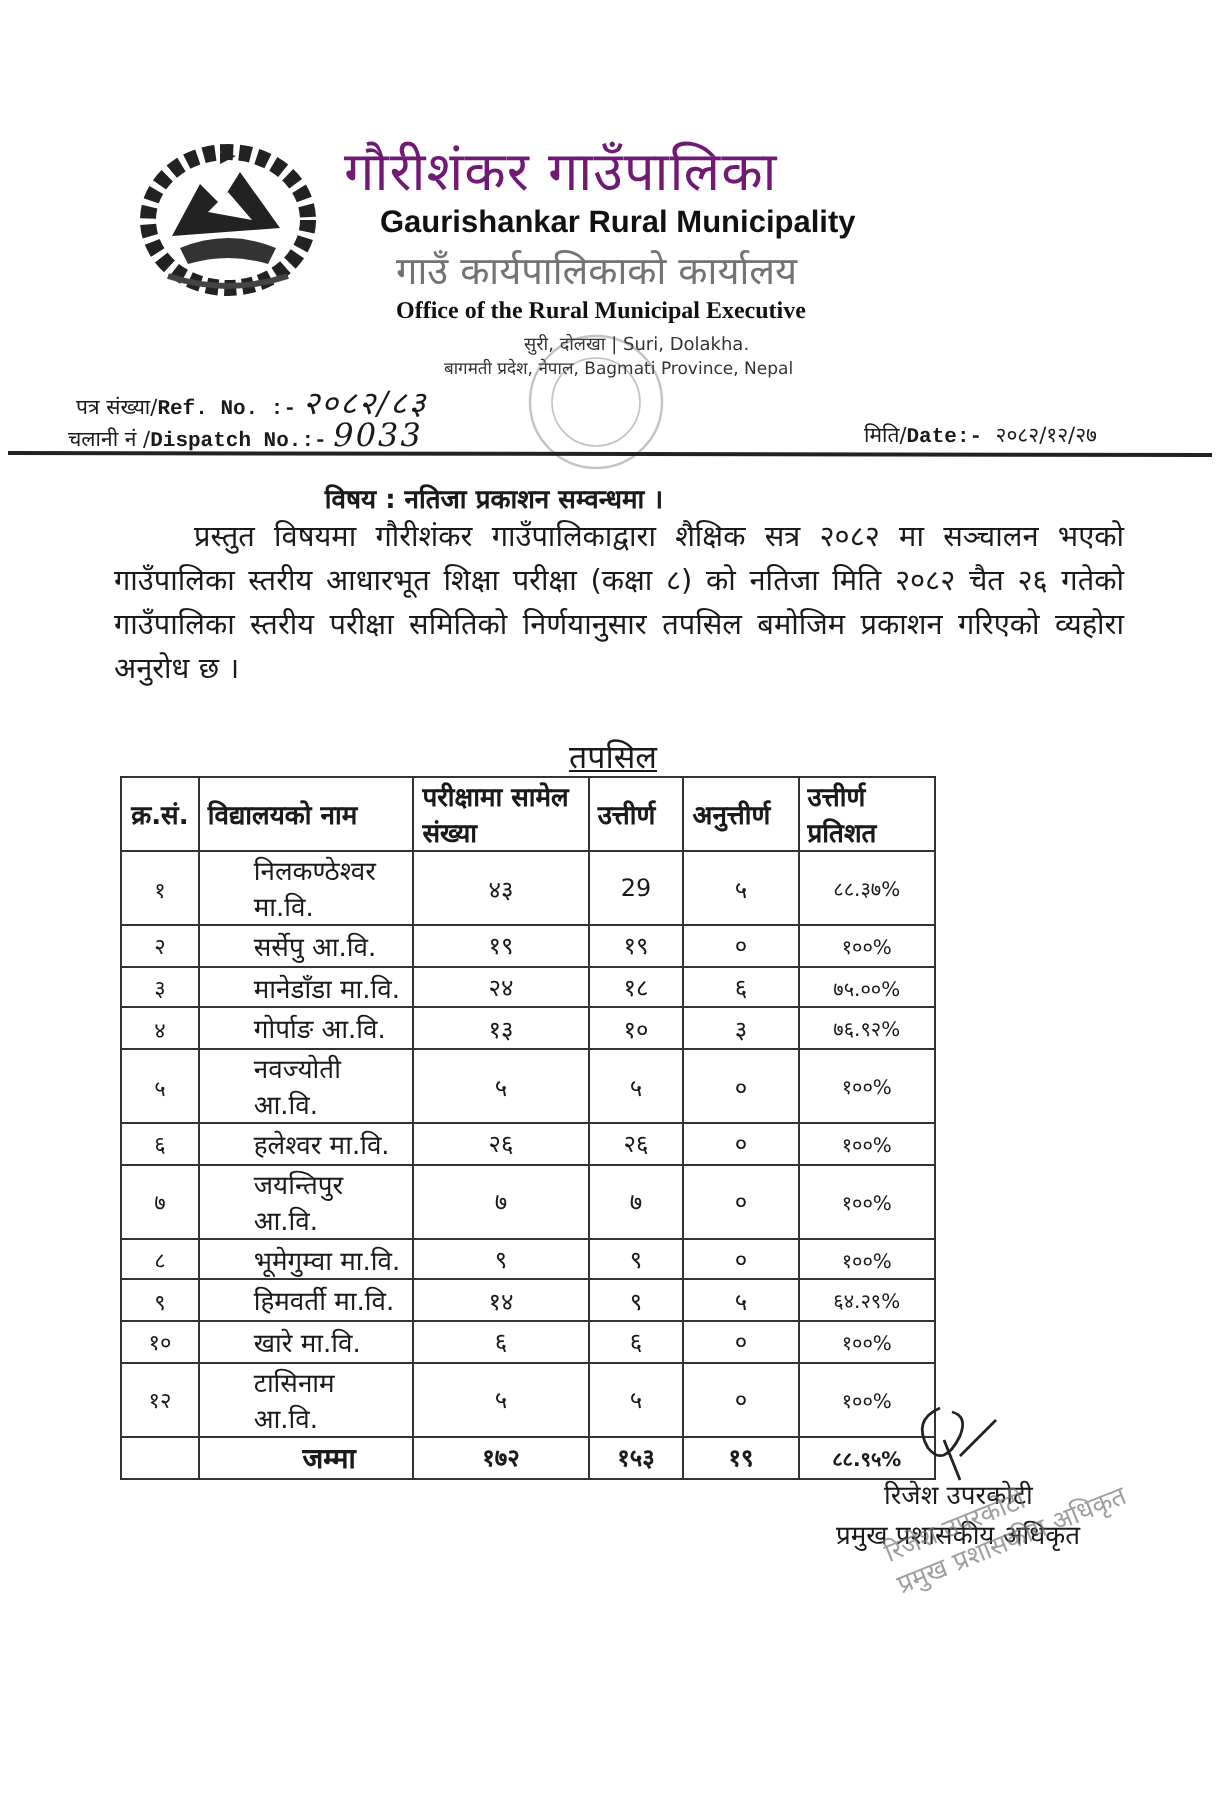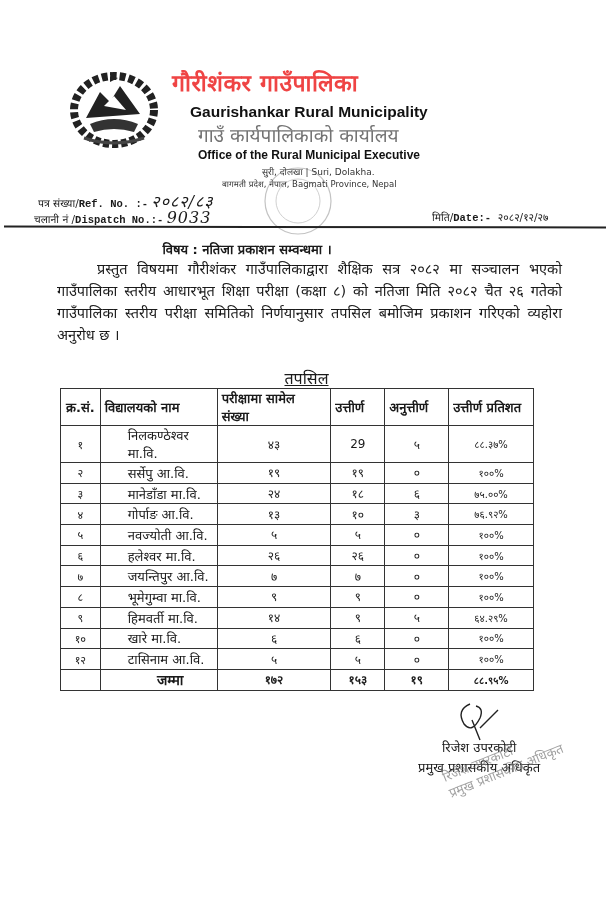--- a/index.html
+++ b/index.html
@@ -2,43 +2,43 @@
 <html><head>
 <meta charset="utf-8">
 <style>
   html, body { margin: 0; padding: 0; background: #ffffff; }
   body { width: 613px; height: 910px; position: relative; overflow: hidden;
          font-family: "DejaVu Sans", "Liberation Sans", sans-serif; color: #1a1a1a; }
   .abs { position: absolute; }
 
   
   #logo { left: 70px; top: 66px; width: 88px; height: 82px; }
-  .title-np { left: 172px; top: 66px; font-size: 23px; font-weight: bold; letter-spacing: 0.5px; color: #ef4444; white-space: nowrap; }
+  .title-np { left: 172px; top: 66px; font-size: 27px; font-weight: normal; letter-spacing: 0.5px; color: #701a75; white-space: nowrap; }
   .title-en { left: 190px; top: 103px; font-family: "Liberation Sans", sans-serif; font-size: 15.5px; font-weight: bold; color: #111; white-space: nowrap; }
   .office-np { left: 198px; top: 122px; font-size: 19px; color: #737373; white-space: nowrap; }
-  .office-en { left: 198px; top: 148px; font-family: Liberation Sans, sans-serif; font-size: 12px; font-weight: bold; color: #111; white-space: nowrap; text-align: center; }
+  .office-en { left: 198px; top: 148px; font-family: Liberation Serif, serif; font-size: 12px; font-weight: bold; color: #111; white-space: nowrap; text-align: center; }
   .addr1 { left: 262px; top: 165px; font-size: 9px; color: #333; white-space: nowrap; }
   .addr2 { left: 222px; top: 178px; font-size: 8.5px; color: #333; white-space: nowrap; }
 
   
   #stamp { left: 262px; top: 165px; width: 72px; height: 72px; opacity: 0.35; }
 
   .ref { left: 38px; top: 190px; font-size: 10.5px; white-space: nowrap; }
   .ref b, .disp b, .date b { font-family: Liberation Mono, monospace; }
   .disp { left: 34px; top: 208px; font-size: 10.5px; white-space: nowrap; }
   .handwritten { font-family: "DejaVu Serif", serif; font-style: italic; font-size: 16px; letter-spacing: 1px; }
   .date { left: 432px; top: 210px; font-size: 10.5px; white-space: nowrap; }
   .hrule { left: 4px; top: 226px; width: 602px; height: 2px; background: #222; transform: rotate(0.1deg); }
 
   .subject { left: 0; width: 494px; top: 240px; text-align: center; font-size: 13px; font-weight: bold; }
   .body-text { left: 57px; top: 258px; width: 505px; font-size: 14.5px; line-height: 22px; text-align: justify; text-indent: 40px; }
 
   .tapsil { left: 0; width: 613px; top: 367px; text-align: center; font-size: 16px; text-decoration: underline; }
 
-  table.results { position: absolute; left: 60px; top: 388px; width: 474px; border-collapse: collapse; font-size: 12px; }
+  table.results { position: absolute; left: 60px; top: 388px; width: 408px; border-collapse: collapse; font-size: 12px; }
   table.results th, table.results td { border: 1.3px solid #333; height: 19.7px; padding: 0 4px; }
   table.results th { font-weight: bold; font-size: 13px; text-align: left; }
   table.results th.c-sn { text-align: center; }
   table.results td.c-sn { text-align: center; font-size: 11px; }
   table.results td.c-name { text-align: left; font-size: 13px; padding-left: 27px; }
   table.results td.num { text-align: center; }
   table.results td.pct { text-align: center; font-size: 10px; }
   table.results tr.total td { font-weight: bold; }
   table.results tr.total td.c-name { text-align: center; font-size: 14px; }
 

